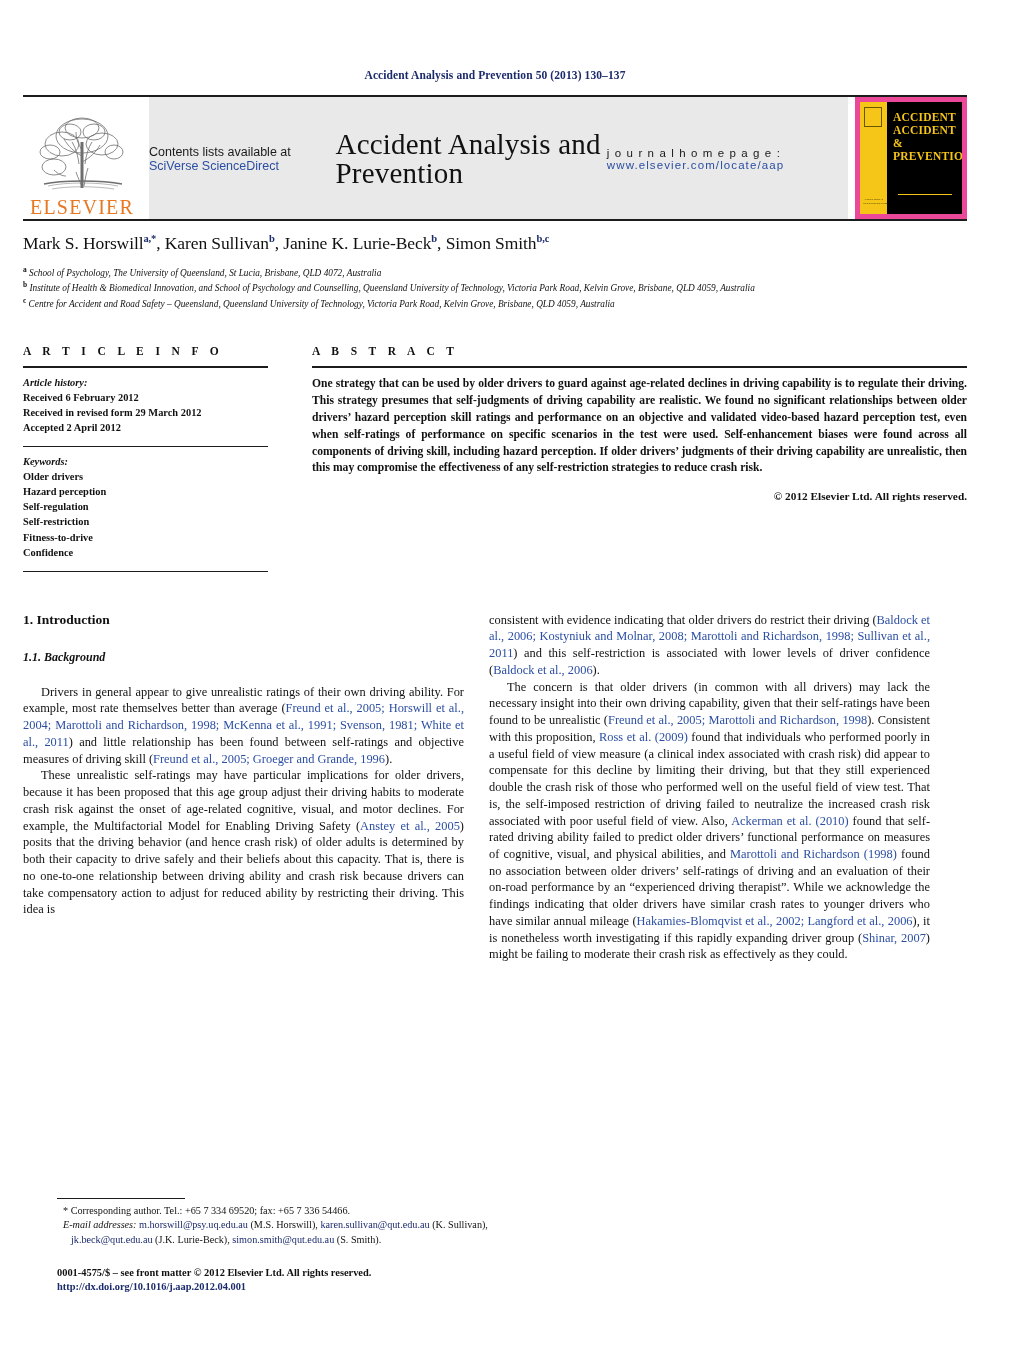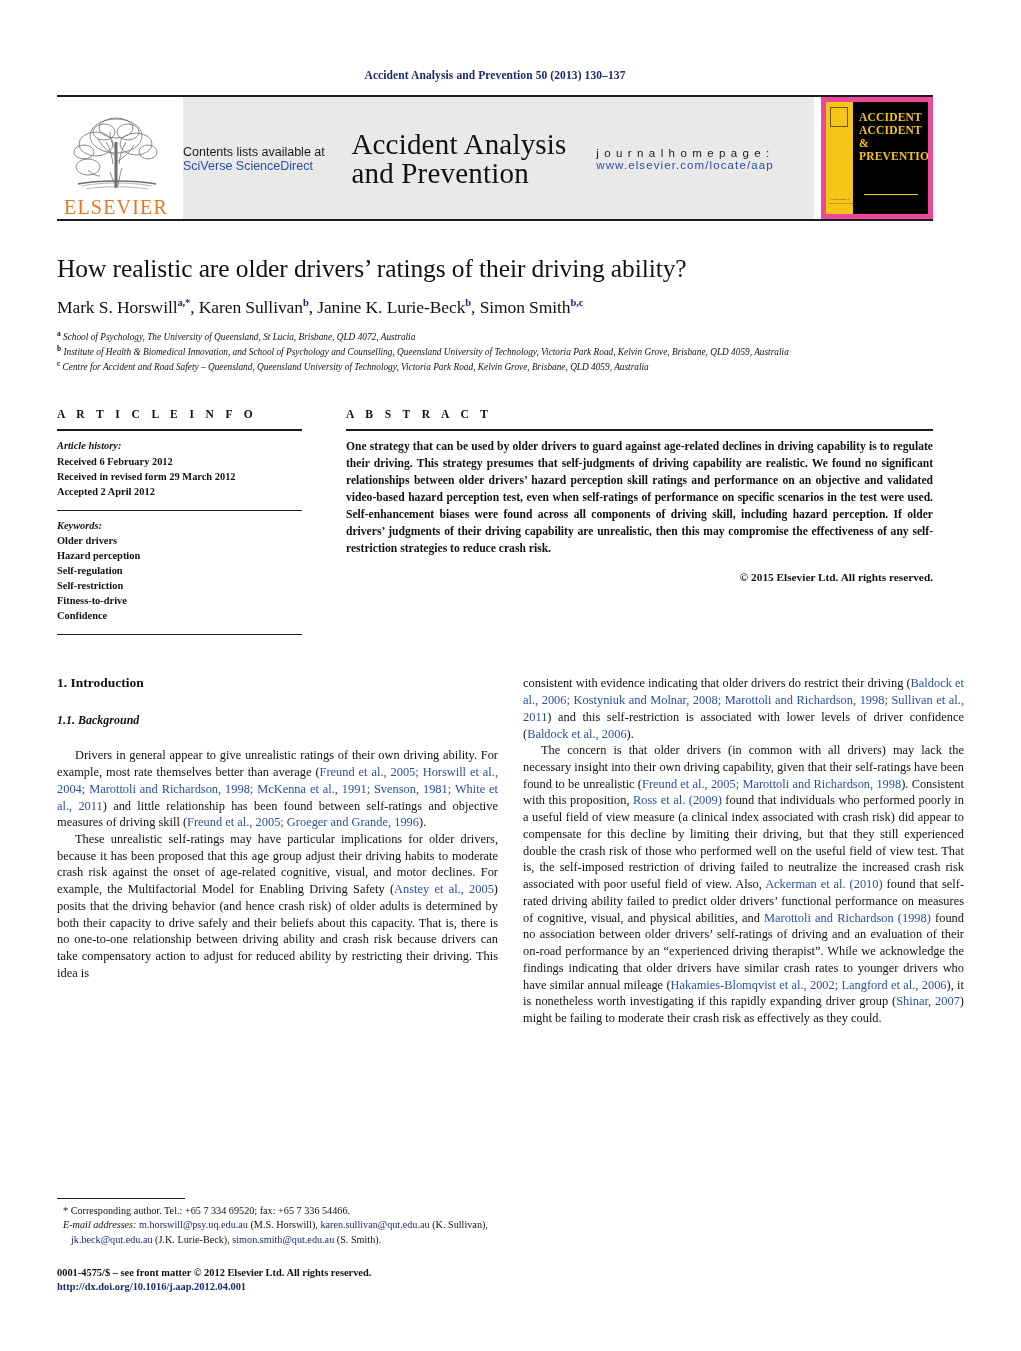--- a/index.html
+++ b/index.html
@@ -13,21 +13,21 @@
     font-family: "Liberation Serif", "DejaVu Serif", serif;
     color: #111111;
     position: relative;
     overflow: hidden;
   }
   .page {
     width: 990px;
     height: 1351px;
     position: relative;
     box-sizing: border-box;
-    padding: 0 57px;
+    padding: 0 23px;
   }
 
   
   .running-head {
     text-align: center;
     color: #1b2a6b;
     font-weight: bold;
     font-size: 11.5px;
     letter-spacing: .1px;
     padding-top: 69px;
@@ -329,21 +329,20 @@
         <div>ACCIDENT</div>
         <div>&amp;</div>
         <div>PREVENTION</div>
       </div>
       <div class="crule"></div>
     </div>
   </div>
 
   <div class="title-rule-top"></div>
 
-  <h1 class="paper-title">How realistic are older drivers’ ratings of their driving ability?</h1>
   <div class="authors">Mark S. Horswill<sup>a,*</sup>, Karen Sullivan<sup>b</sup>, Janine K. Lurie-Beck<sup>b</sup>, Simon Smith<sup>b,c</sup></div>
 
   <div class="affils">
     <div><sup>a</sup> <span>School of Psychology, The University of Queensland, St Lucia, Brisbane, QLD 4072, Australia</span></div>
     <div><sup>b</sup> <span>Institute of Health &amp; Biomedical Innovation, and School of Psychology and Counselling, Queensland University of Technology, Victoria Park Road, Kelvin Grove, Brisbane, QLD 4059, Australia</span></div>
     <div><sup>c</sup> <span>Centre for Accident and Road Safety – Queensland, Queensland University of Technology, Victoria Park Road, Kelvin Grove, Brisbane, QLD 4059, Australia</span></div>
   </div>
 
   <div class="infoabs">
 
@@ -368,21 +367,21 @@
         <div>Confidence</div>
       </div>
       <div class="info-gap"></div>
       <div class="hr-thin"></div>
     </div>
 
     <div class="col-abs">
       <div class="sec-label">A B S T R A C T</div>
       <div class="hr-thick"></div>
       <div class="abs-body">One strategy that can be used by older drivers to guard against age-related declines in driving capability is to regulate their driving. This strategy presumes that self-judgments of driving capability are realistic. We found no significant relationships between older drivers’ hazard perception skill ratings and performance on an objective and validated video-based hazard perception test, even when self-ratings of performance on specific scenarios in the test were used. Self-enhancement biases were found across all components of driving skill, including hazard perception. If older drivers’ judgments of their driving capability are unrealistic, then this may compromise the effectiveness of any self-restriction strategies to reduce crash risk.</div>
-      <div class="abs-copy">© 2015 Elsevier Ltd. All rights reserved.</div>
+      <div class="abs-copy">© 2012 Elsevier Ltd. All rights reserved.</div>
     </div>
   </div>
 
   <div class="body-cols">
     <div class="bcol left">
       <h2 class="sec">1.  Introduction</h2>
       <h3 class="subsec">1.1.  Background</h3>
       <p class="para first">Drivers in general appear to give unrealistic ratings of their own driving ability. For example, most rate themselves better than average (<span class="cite">Freund et al., 2005; Horswill et al., 2004; Marottoli and Richardson, 1998; McKenna et al., 1991; Svenson, 1981; White et al., 2011</span>) and little relationship has been found between self-ratings and objective measures of driving skill (<span class="cite">Freund et al., 2005; Groeger and Grande, 1996</span>).</p>
       <p class="para">These unrealistic self-ratings may have particular implications for older drivers, because it has been proposed that this age group adjust their driving habits to moderate crash risk against the onset of age-related cognitive, visual, and motor declines. For example, the Multifactorial Model for Enabling Driving Safety (<span class="cite">Anstey et al., 2005</span>) posits that the driving behavior (and hence crash risk) of older adults is determined by both their capacity to drive safely and their beliefs about this capacity. That is, there is no one-to-one relationship between driving ability and crash risk because drivers can take compensatory action to adjust for reduced ability by restricting their driving. This idea is</p>
     </div>

